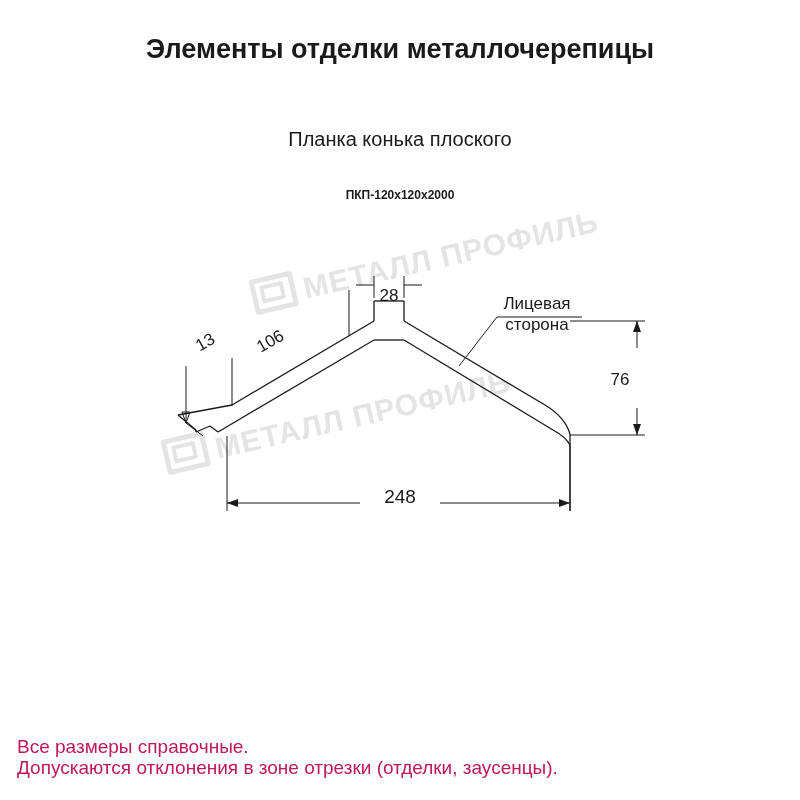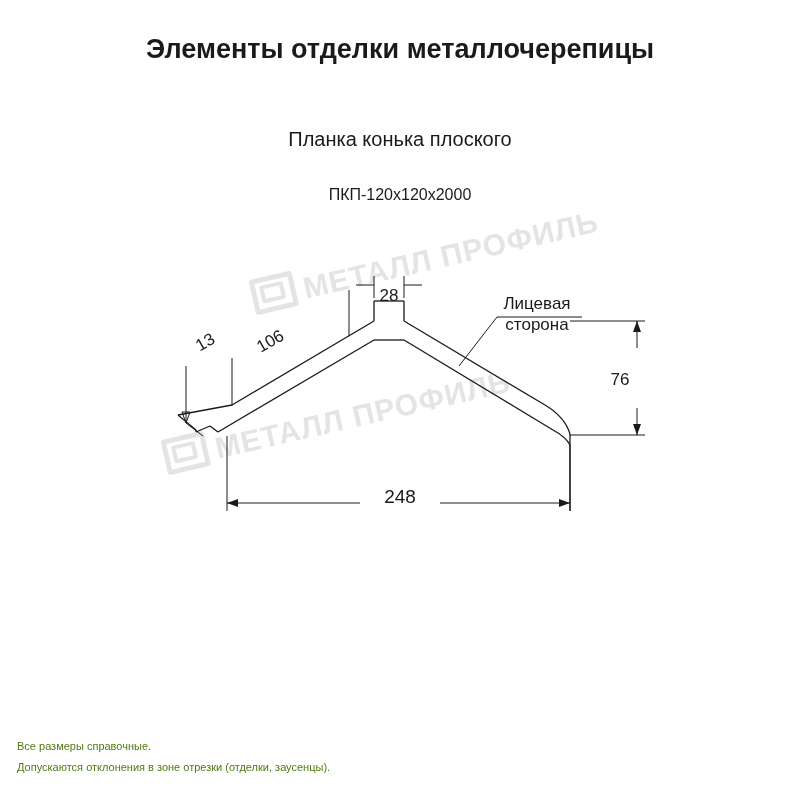--- a/index.html
+++ b/index.html
@@ -34,40 +34,40 @@
     line-height: 34px;
   }
   .sub-title {
     font-size: 20px;
     font-weight: normal;
     margin: 16px;
     line-height: 26px;
     padding-top: 44px;
   }
   .code-title {
-    font-size: 16px;
-    font-weight: normal;
+    font-size: 12px;
+    font-weight: bold;
     margin: 0;
     line-height: 26px;
     padding-top: 14px;
   }
   .drawing {
     position: absolute;
     top: 180px;
     left: 0;
     width: 800px;
     height: 400px;
   }
   .footer {
     position: absolute;
     left: 17px;
     bottom: 22px;
-    font-size: 11px;
+    font-size: 19px;
     line-height: 21px;
-    color: #4d7c0f;
+    color: #be185d;
   }
   .footer div { white-space: nowrap; }
   .wm {
     position: absolute;
     font-family: "Liberation Sans", sans-serif;
     font-weight: bold;
     color: #cfcfcf;
     opacity: 0.55;
     white-space: nowrap;
     pointer-events: none;

